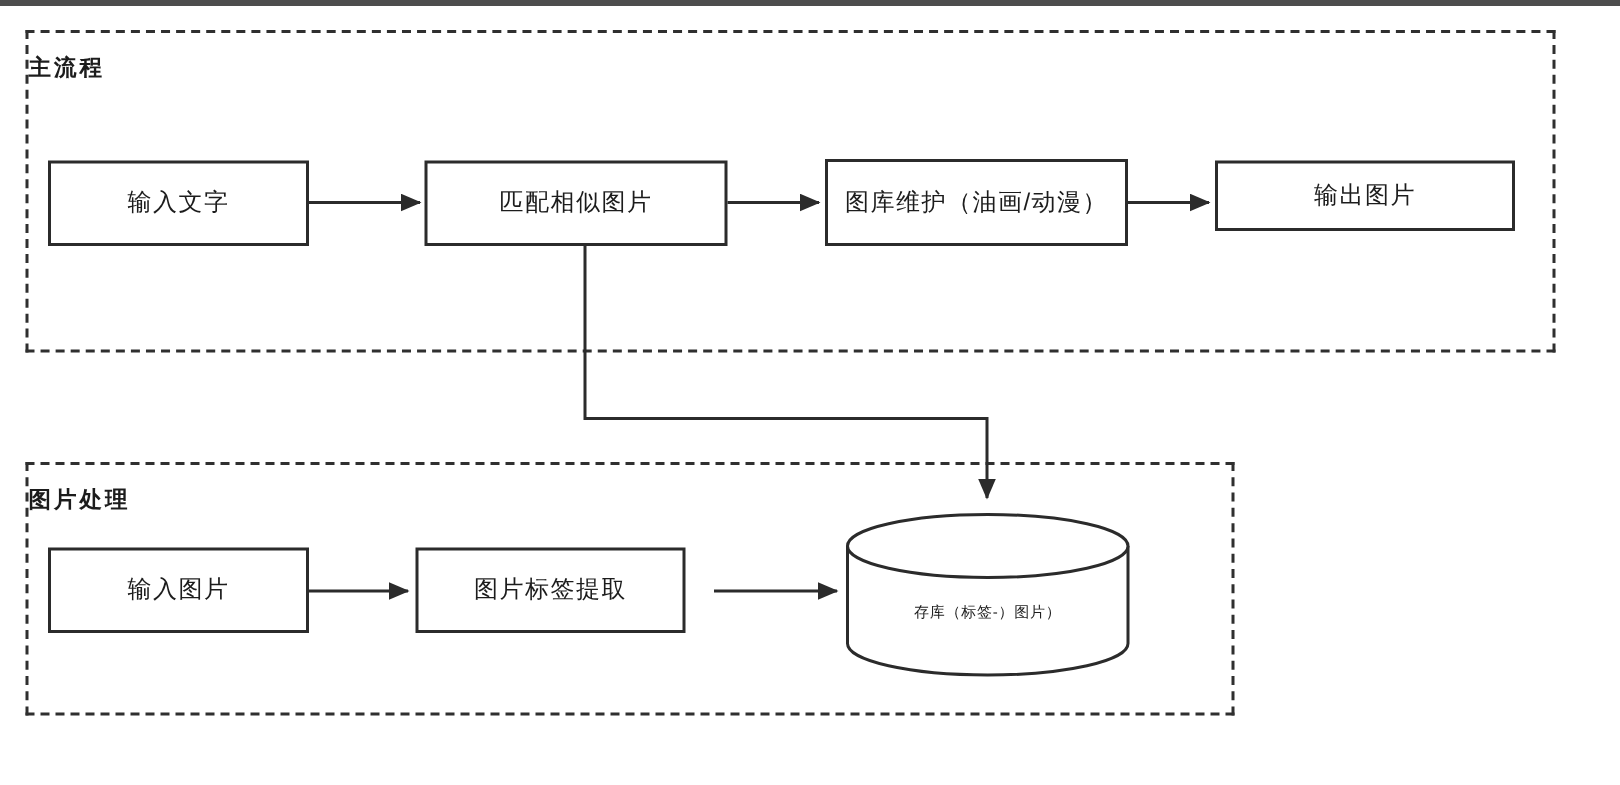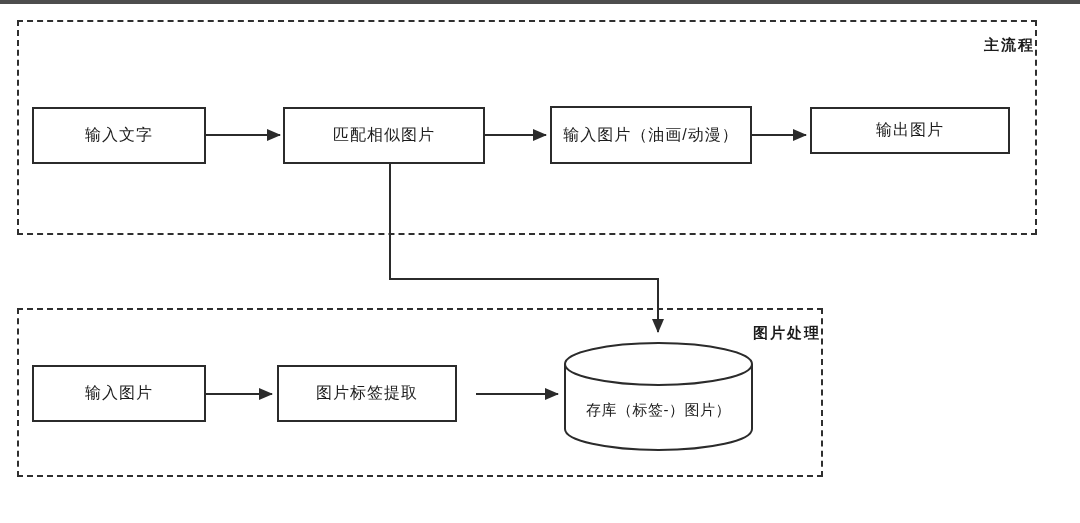--- a/index.html
+++ b/index.html
@@ -15,21 +15,21 @@
   .topbar {
     position: absolute;
     left: 0; top: 0;
     width: 100%; height: 4px;
     background: #4d4d4d;
   }
   .container {
     position: absolute;
     border: 2px dashed #2f2f2f;
     box-sizing: border-box;
-    text-align: right;
+    text-align: left;
   }
   .container-main { left: 17px; top: 20px; width: 1020px; height: 215px; }
   .container-gallery { left: 17px; top: 308px; width: 806px; height: 169px; }
   .container-title {
     display: inline-block;
     margin-top: 14px;
     font-size: 15px;
     font-weight: 600;
     letter-spacing: 2px;
     color: #1c1c1c;
@@ -57,21 +57,21 @@
     position: absolute;
     left: 0; top: 0;
     width: 1080px; height: 523px;
     pointer-events: none;
   }
   .db-label {
     position: absolute;
     left: 564px; top: 401px;
     width: 189px;
     text-align: center;
-    font-size: 15px;
+    font-size: 10px;
     font-weight: 500;
     letter-spacing: 0.5px;
     white-space: nowrap;
   }
   .watermark {
     position: absolute;
     right: 30px; bottom: 10px;
     font-size: 17px;
     color: #a9a9a9;
     letter-spacing: 1px;
@@ -87,21 +87,21 @@
   <div class="container container-main">
     <span class="container-title">主流程</span>
   </div>
 
   <div class="container container-gallery">
     <span class="container-title">图片处理</span>
   </div>
 
   <div class="node node-1">输入文字</div>
   <div class="node node-2">匹配相似图片</div>
-  <div class="node node-3">输入图片（油画/动漫）</div>
+  <div class="node node-3">图库维护（油画/动漫）</div>
   <div class="node node-4">输出图片</div>
   <div class="node node-5">输入图片</div>
   <div class="node node-6">图片标签提取</div>
 
   <svg class="overlay" viewBox="0 0 1080 523" xmlns="http://www.w3.org/2000/svg">
     <defs>
       <marker id="arrowhead" markerUnits="userSpaceOnUse" markerWidth="14" markerHeight="12" refX="13" refY="6" orient="auto">
         <path d="M0,0 L14,6 L0,12 Z" fill="#2b2b2b"></path>
       </marker>
     </defs>

